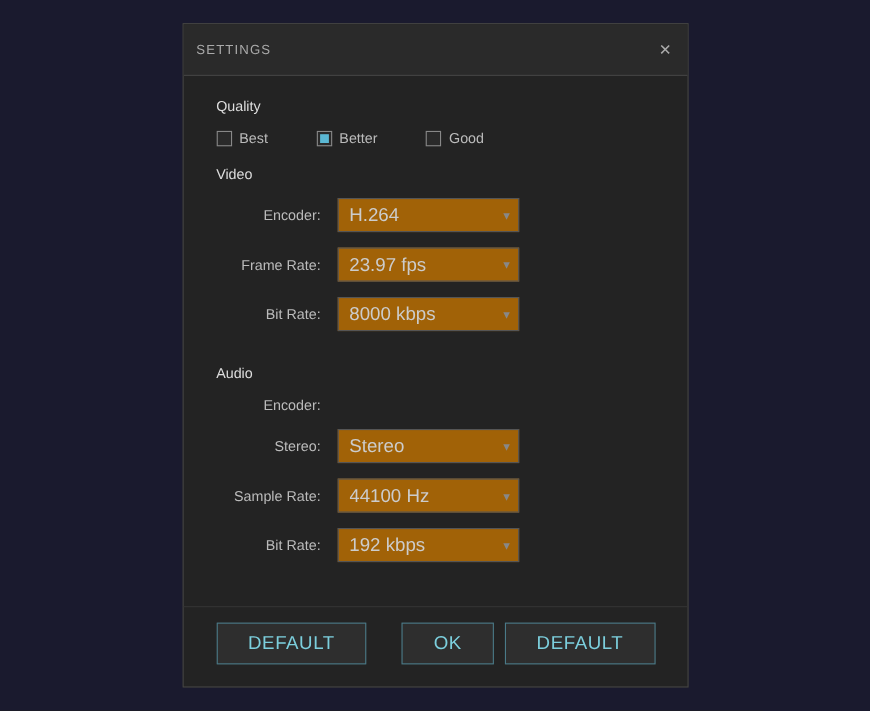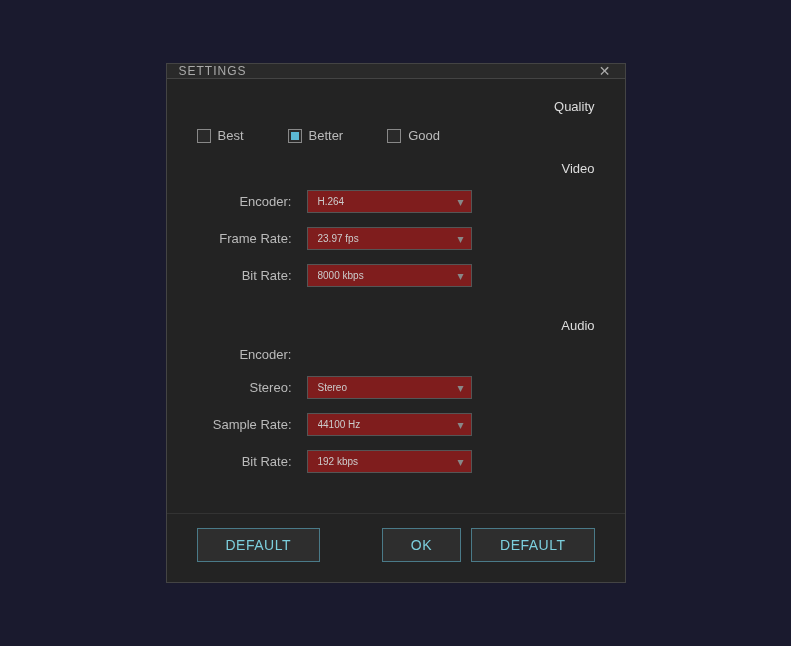--- a/index.html
+++ b/index.html
@@ -17,21 +17,21 @@
     .dialog-overlay {
       position: relative;
       width: 460px;
       background: #232323;
       border: 1px solid #444;
       color: #ccc;
     }
 
     .dialog-titlebar {
       background: #2a2a2a;
-      padding: 0 12px;
+      padding: 16px 12px;
       display: flex;
       align-items: center;
       justify-content: space-between;
       border-bottom: 1px solid #444;
     }
 
     .dialog-title {
       font-size: 12px;
       color: #aaa;
       letter-spacing: 1px;
@@ -49,21 +49,20 @@
     }
 
     .dialog-body {
       padding: 20px 30px 20px 30px;
     }
 
     .section-title {
       font-size: 13px;
       color: #ddd;
       margin-bottom: 14px;
-      text-align: right;
     }
 
     .quality-row {
       display: flex;
       align-items: center;
       gap: 44px;
       margin-bottom: 18px;
     }
 
     .quality-option {
@@ -128,24 +127,24 @@
       right: 8px;
       top: 50%;
       transform: translateY(-50%);
       color: #888;
       pointer-events: none;
       font-size: 12px;
     }
 
     .select-wrapper select {
       width: 100%;
-      background: #7f1d1d;
+      background: #a16207;
       border: 1px solid #555;
       color: #ccc;
-      font-size: 10px;
+      font-size: 17px;
       padding: 5px 40px 5px 10px;
       appearance: none;
       -webkit-appearance: none;
       cursor: pointer;
       outline: none;
     }
 
     .audio-section {
       margin-top: 6px;
     }
@@ -160,21 +159,21 @@
       display: flex;
       align-items: center;
       justify-content: space-between;
       padding: 14px 30px 20px 30px;
       border-top: 1px solid #333;
       margin-top: 6px;
     }
 
     .btn {
       padding: 8px 28px;
-      font-size: 14px;
+      font-size: 17px;
       border: 1px solid #555;
       background: #2e2e2e;
       color: #bbb;
       cursor: pointer;
       letter-spacing: 0.5px;
     }
 
     .btn-default {
       color: #7ccfdd;
       border-color: #4a7a88;

